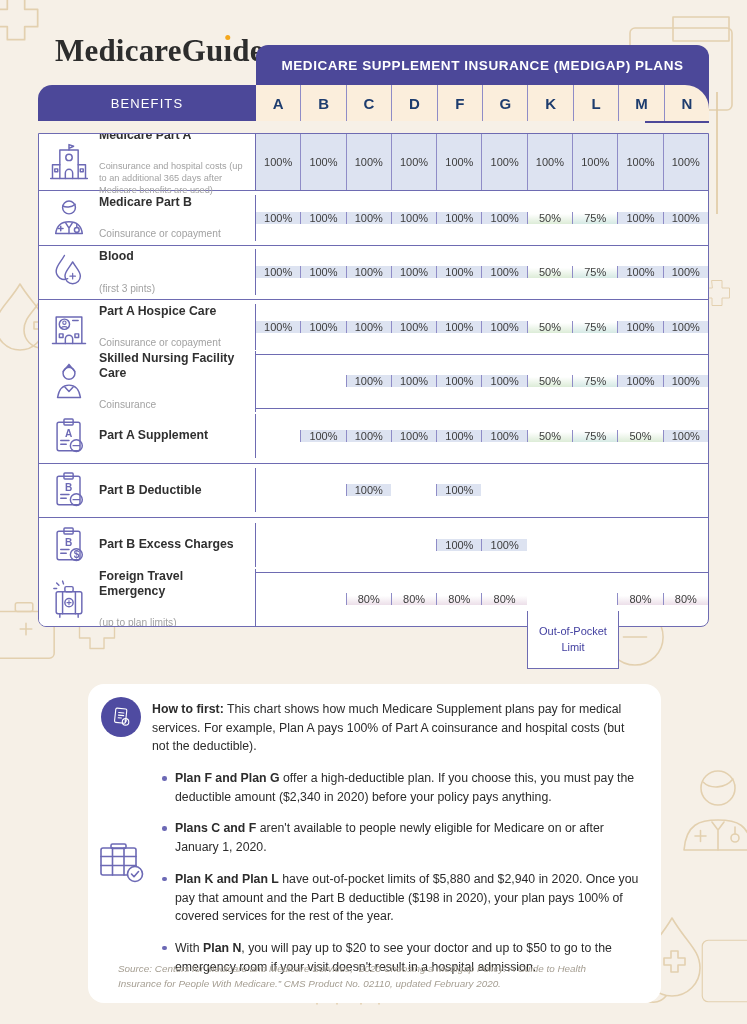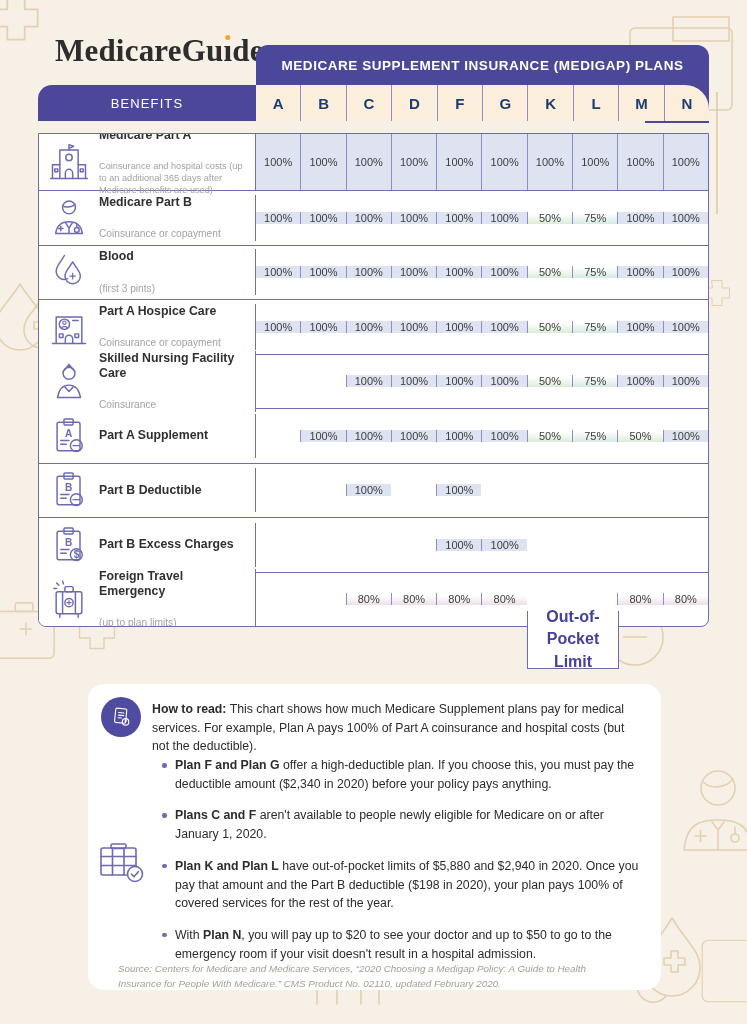--- a/index.html
+++ b/index.html
@@ -42,32 +42,32 @@
   .row-0 .btext .note { font-size:9.2px; line-height:1.32; }
   .val-cell { flex:1; display:flex; align-items:center; justify-content:center; font-size:11px; font-weight:500; color:#3c3c3c; background:#fff; }
   .val-cell + .val-cell { border-left:1px solid var(--gridlight); }
   .benefit-cell + .val-cell { border-left:none; }
   .t-lav  { background:var(--lav); }
   .t-green{ background:linear-gradient(180deg,#ffffff 16%,var(--green)); }
   .t-teal { background:linear-gradient(180deg,#ffffff 10%,var(--teal)); }
   .t-pink { background:linear-gradient(180deg,#ffffff 22%,var(--pink)); }
 
   .oop-box { position:absolute; left:527px; top:611px; width:92px; height:58px; background:#fff; border:1px solid var(--grid); border-top:none; z-index:2; display:flex; align-items:center; justify-content:center; text-align:center; padding:4px 8px; }
-  .oop-box span { color:#4340a0; font-size:16px; font-weight:700; line-height:1.4; }
+  .oop-box span { color:#4340a0; font-size:11px; font-weight:400; line-height:1.4; }
 
   
   .howto-card { position:absolute; left:88px; top:684px; width:573px; min-height:262px; background:#fff; border-radius:16px; z-index:2; padding:16px 18px 14px 64px; }
   .doc-badge { position:absolute; left:13px; top:13px; width:40px; height:40px; border-radius:50%; background:#4f4ba1; display:flex; align-items:center; justify-content:center; }
   .doc-badge svg { width:26px; height:26px; stroke:#fff; fill:none; stroke-width:1.7; stroke-linecap:round; stroke-linejoin:round; }
   .doc-badge svg text { stroke:none; fill:#fff; font:700 6px "Liberation Sans",sans-serif; }
   .table-badge { position:absolute; left:8px; top:152px; width:52px; height:52px; }
   .table-badge svg { width:52px; height:52px; stroke:var(--icon); fill:none; stroke-width:1.6; stroke-linecap:round; stroke-linejoin:round; }
   .howto-intro { font-size:12.3px; color:#2c2c2c; line-height:1.52; }
   .howto-intro .b, .bullet .b { font-weight:700; }
-  .bullets { list-style:none; margin-top:0; }
+  .bullets { list-style:none; margin-top:13px; }
   .bullet { position:relative; margin:0 0 13px 10px; padding-left:13px; font-size:12.3px; color:#2c2c2c; line-height:1.52; }
   .bullet::before { content:''; position:absolute; left:0; top:7px; width:4.5px; height:4.5px; border-radius:50%; background:var(--icon); }
 
   .source { position:absolute; left:118px; top:961px; width:508px; z-index:2; font-size:9.9px; font-style:italic; color:#a59e92; line-height:1.55; }
 </style>
 </head>
 <body style="background: rgb(246, 240, 231);">
 
 <div class="page">
 
@@ -411,21 +411,21 @@
     </div>
     <div class="table-badge">
       <svg viewBox="0 0 52 52">
           <rect x="5" y="12" width="35" height="27" rx="2"></rect>
           <path d="M5 20.5h35M5 29.5h35M16.5 12v27M28 12v27"></path>
           <rect x="15" y="8" width="15" height="4.5" rx="1.5"></rect>
           <circle cx="39" cy="38" r="7.5" fill="#ffffff"></circle>
           <path d="M35.5 38l2.5 2.7 4.5-5.2"></path>
         </svg>
     </div>
-    <p class="howto-intro"><span class="b">How to read:</span><span> This chart shows how much Medicare Supplement plans pay for medical services. For example, Plan A pays 100% of Part A coinsurance and hospital costs (but not the deductible).</span></p>
+    <p class="howto-intro"><span class="b">How to first:</span><span> This chart shows how much Medicare Supplement plans pay for medical services. For example, Plan A pays 100% of Part A coinsurance and hospital costs (but not the deductible).</span></p>
     <ul class="bullets" id="bullet-list">
         <li class="bullet"><span></span><span class="b">Plan F and Plan G</span><span> offer a high-deductible plan. If you choose this, you must pay the deductible amount ($2,340 in 2020) before your policy pays anything.</span></li>
         <li class="bullet"><span></span><span class="b">Plans C and F</span><span> aren't available to people newly eligible for Medicare on or after January 1, 2020.</span></li>
         <li class="bullet"><span></span><span class="b">Plan K and Plan L</span><span> have out-of-pocket limits of $5,880 and $2,940 in 2020. Once you pay that amount and the Part B deductible ($198 in 2020), your plan pays 100% of covered services for the rest of the year.</span></li>
         <li class="bullet"><span>With </span><span class="b">Plan N</span><span>, you will pay up to $20 to see your doctor and up to $50 to go to the emergency room if your visit doesn't result in a hospital admission.</span></li>
       </ul>
   </div>
 
   <p class="source">Source: Centers for Medicare and Medicare Services, “2020 Choosing a Medigap Policy: A Guide to Health Insurance for People With Medicare.” CMS Product No. 02110, updated February 2020.</p>
 

